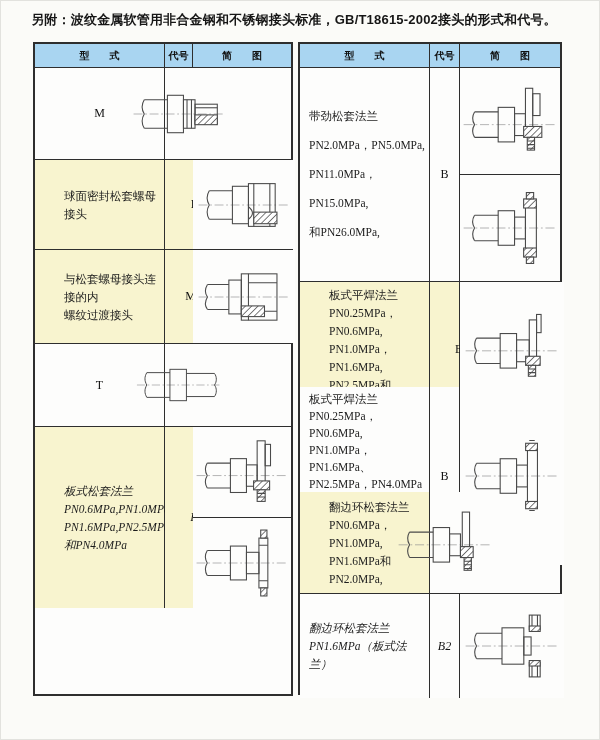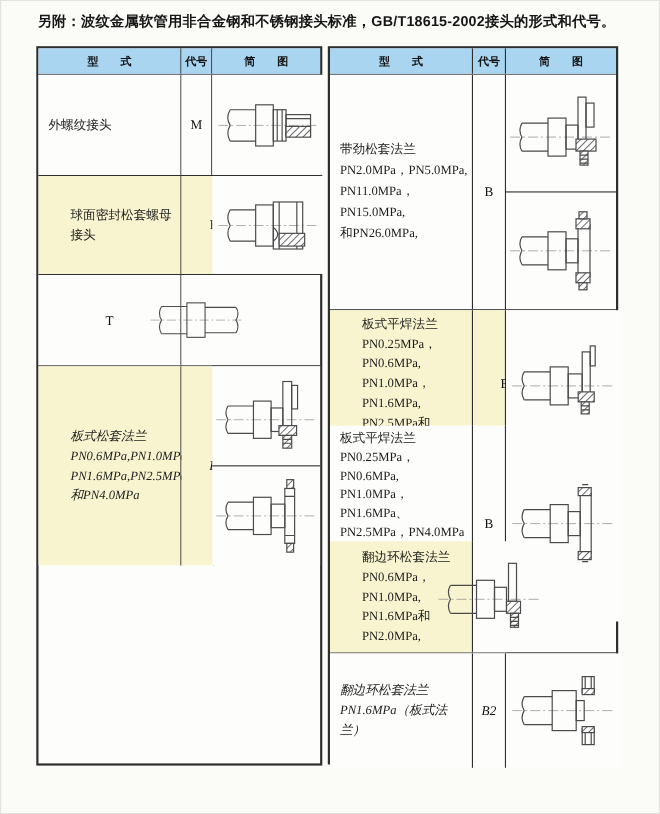--- a/index.html
+++ b/index.html
@@ -9,23 +9,23 @@
     font-family:"Liberation Serif","DejaVu Serif",serif;
     color:#1c1c1c;
     overflow:hidden;
   }
   .page-frame{
     position:absolute;inset:0;
     box-shadow:inset 0 0 0 1px #e2e2de;
     pointer-events:none;
   }
   .doc-title{
-    position:absolute;left:34px;top:11px;width:540px;
+    position:absolute;left:24px;top:11px;width:540px;
     font-family:"Liberation Sans","DejaVu Sans",sans-serif;
-    font-size:13px;font-weight:600;letter-spacing:0.2px;color:#161616;
+    font-size:13px;font-weight:600;letter-spacing:0.2px;color:#161616;text-align:center;
   }
   .tbl{
     position:absolute;top:42px;background:#fdfdfc;
     border:2px solid #2e2e2e;box-sizing:border-box;
   }
   .tbl-left{left:33px;width:260px;height:654px;}
   .tbl-right{left:298px;width:264px;height:653px;}
   .row{
     display:grid;box-sizing:border-box;
     border-bottom:1.5px solid #2e2e2e;
@@ -44,21 +44,21 @@
     background:#a9d5f1;
     align-items:center;
     font-family:"Liberation Sans","DejaVu Sans",sans-serif;
     font-size:10px;font-weight:700;color:#111;
   }
   .type-cell{
     padding:4px 4px 4px 9px;
     font-size:11.5px;line-height:18px;
     white-space:pre-line;text-align:left;
   }
-  .roomy{line-height:19px;}
+  .roomy{line-height:29px;}
   .tight{line-height:17px;}
   .code-cell{
     align-items:center;font-size:12px;font-weight:400;color:#111;
   }
   .sketch-cell{align-items:center;padding:2px;}
   .hl .type-cell,.hl .code-cell{background:#f8f4cf;padding-left:29px;}
   .split{padding:0;justify-content:stretch;}
   .sub{
     flex:1;display:flex;align-items:center;justify-content:center;
     border-bottom:1.5px solid #2e2e2e;box-sizing:border-box;
@@ -86,21 +86,20 @@
 <div class="doc-title">另附：波纹金属软管用非合金钢和不锈钢接头标准，GB/T18615-2002接头的形式和代号。</div>
 
 <div class="tbl tbl-left">
   <div class="row thead">
     <div class="cell">型　　式</div>
     <div class="cell">代号</div>
     <div class="cell">简　　图</div>
   </div>
 
   <div class="row" style="height:92px">
-    <div class="cell type-cell">外螺纹接头</div>
     <div class="cell code-cell">M</div>
     <div class="cell sketch-cell">
       <svg class="sk" viewBox="0 0 110 80" width="98" height="72">
         <path class="cl" d="M4 40 H106"></path>
         <path d="M16 24 c-3 5 -3 11 0 16 c-3 5 -3 11 0 16"></path>
         <path d="M16 24 H42 M16 56 H42"></path>
         <rect x="42" y="19" width="18" height="42"></rect>
         <rect x="60" y="24" width="13" height="32"></rect>
         <path d="M64 24 V56 M69 24 V56"></path>
         <rect x="73" y="29" width="25" height="22"></rect>
@@ -121,20 +120,37 @@
         <rect x="42" y="19" width="18" height="42"></rect>
         <rect x="60" y="16" width="30" height="48"></rect>
         <path d="M66 16 V64 M84 16 V64"></path>
         <path d="M60 42 q9 7 0 14"></path>
         <rect class="h" x="66" y="48" width="26" height="13"></rect>
       </svg>
     </div>
   </div>
 
 
+  <div class="row hl" style="height:94px">
+    <div class="cell type-cell">与松套螺母接头连接的内
+螺纹过渡接头</div>
+    <div class="cell code-cell">MF</div>
+    <div class="cell sketch-cell">
+      <svg class="sk" viewBox="0 0 110 80" width="98" height="72">
+        <path class="cl" d="M4 40 H106"></path>
+        <path d="M14 26 c-3 5 -3 10 0 14 c-3 5 -3 10 0 14"></path>
+        <path d="M14 26 H38 M14 54 H38"></path>
+        <rect x="38" y="21" width="14" height="38"></rect>
+        <rect x="52" y="14" width="40" height="52"></rect>
+        <path d="M60 14 V66"></path>
+        <path d="M60 24 H92 M60 56 H92"></path>
+        <rect class="h" x="52" y="50" width="26" height="12"></rect>
+      </svg>
+    </div>
+  </div>
 
   <div class="row" style="height:83px">
     <div class="cell code-cell">T</div>
     <div class="cell sketch-cell">
       <svg class="sk" viewBox="0 0 110 80" width="98" height="66">
         <path class="cl" d="M4 40 H106"></path>
         <path d="M16 25 c-3 5 -3 10 0 15 c-3 5 -3 10 0 15"></path>
         <path d="M16 25 H44 M16 55 H44"></path>
         <rect x="44" y="21" width="20" height="38"></rect>
         <path d="M64 26 H98 M64 54 H98"></path>

